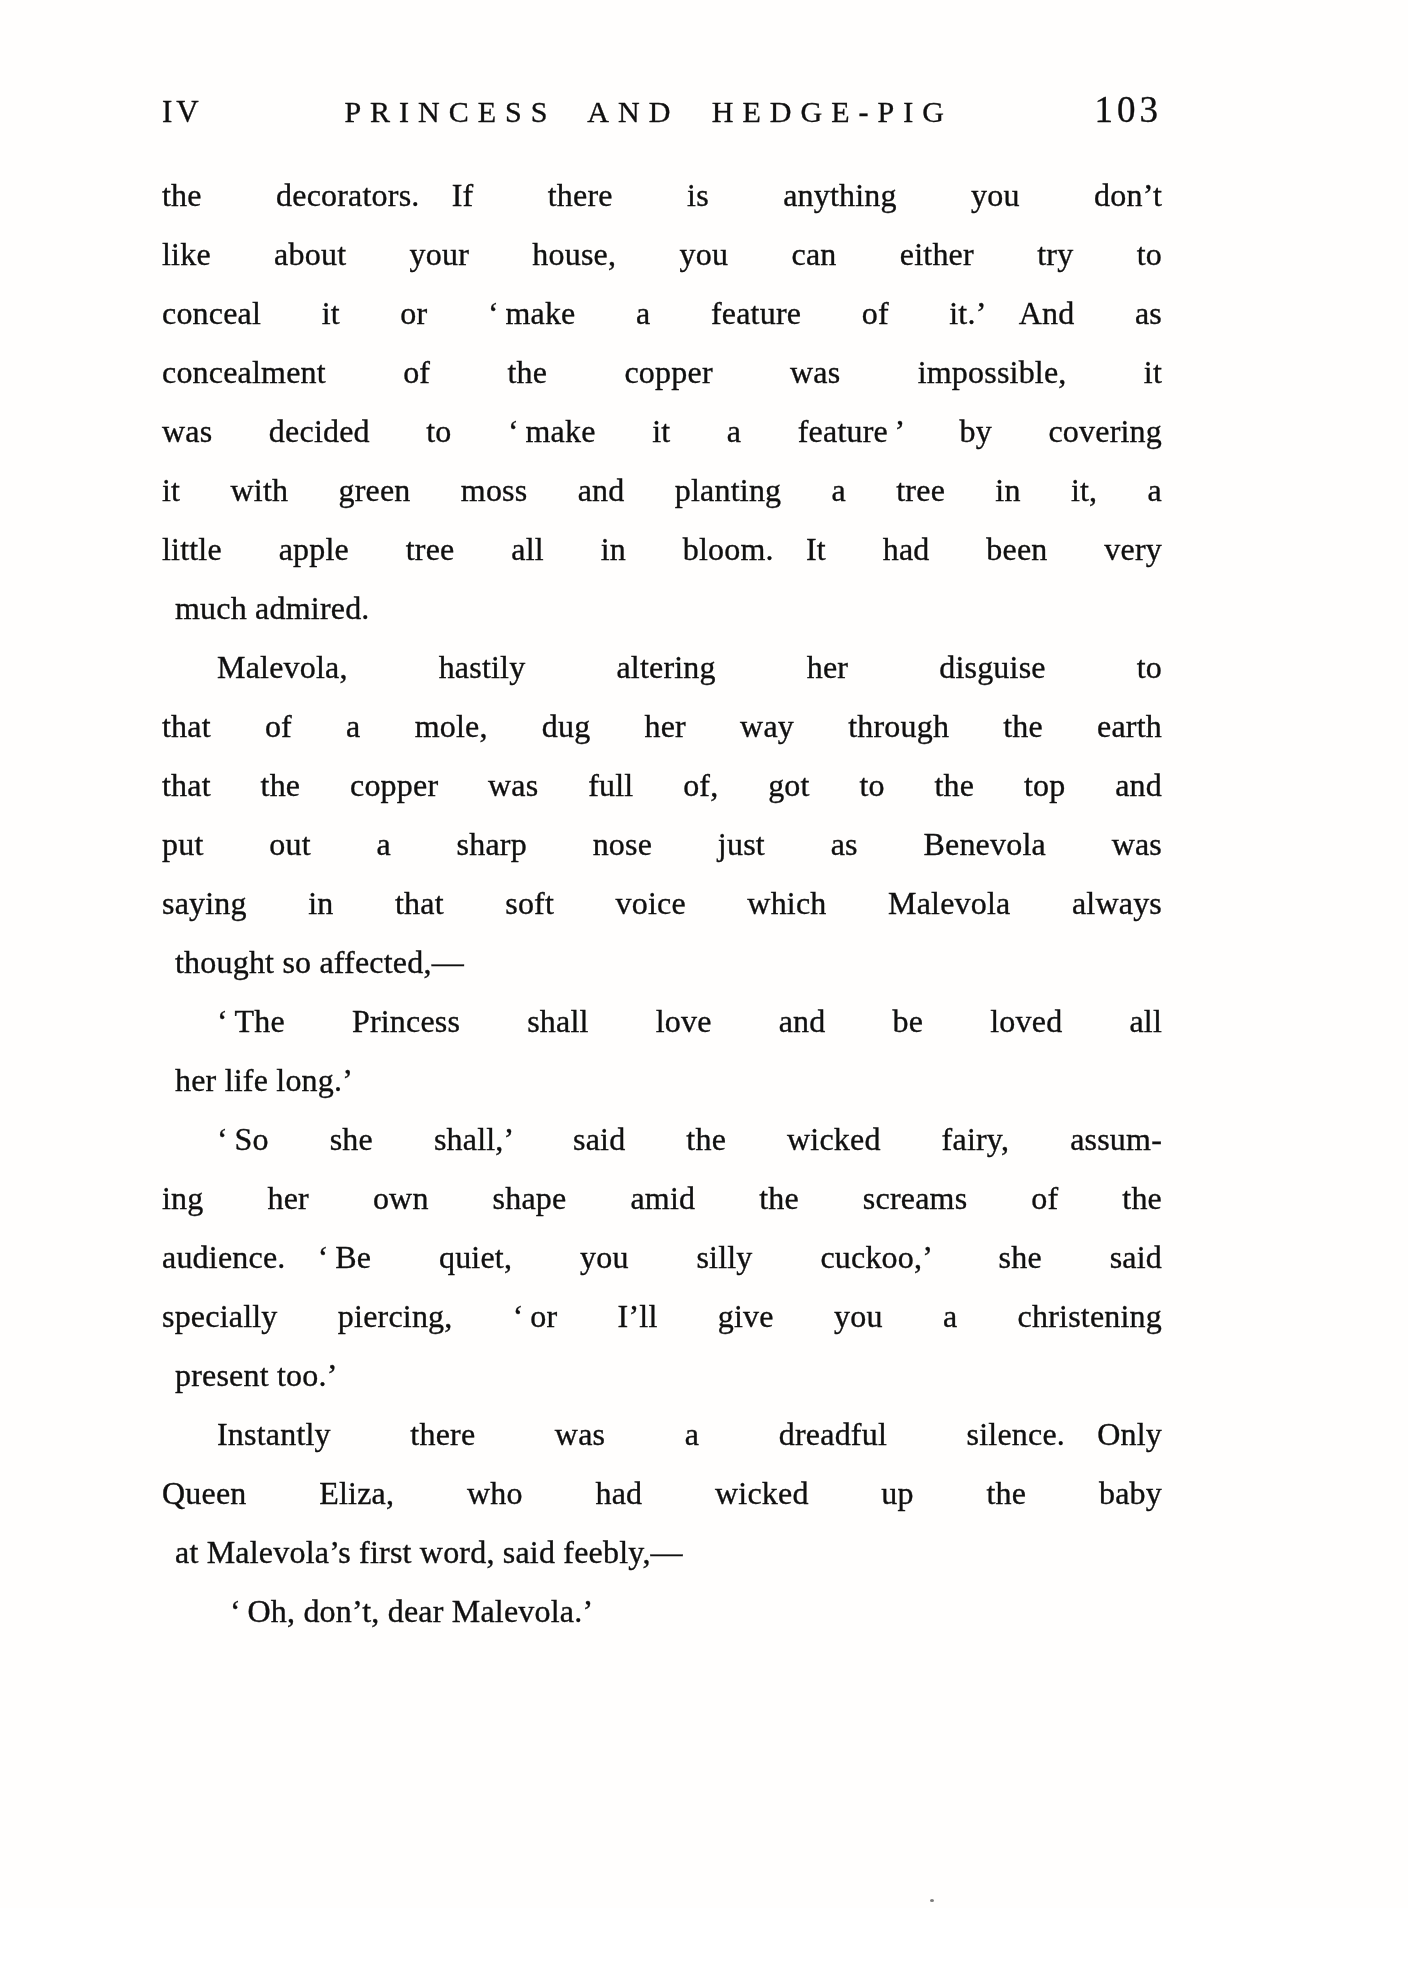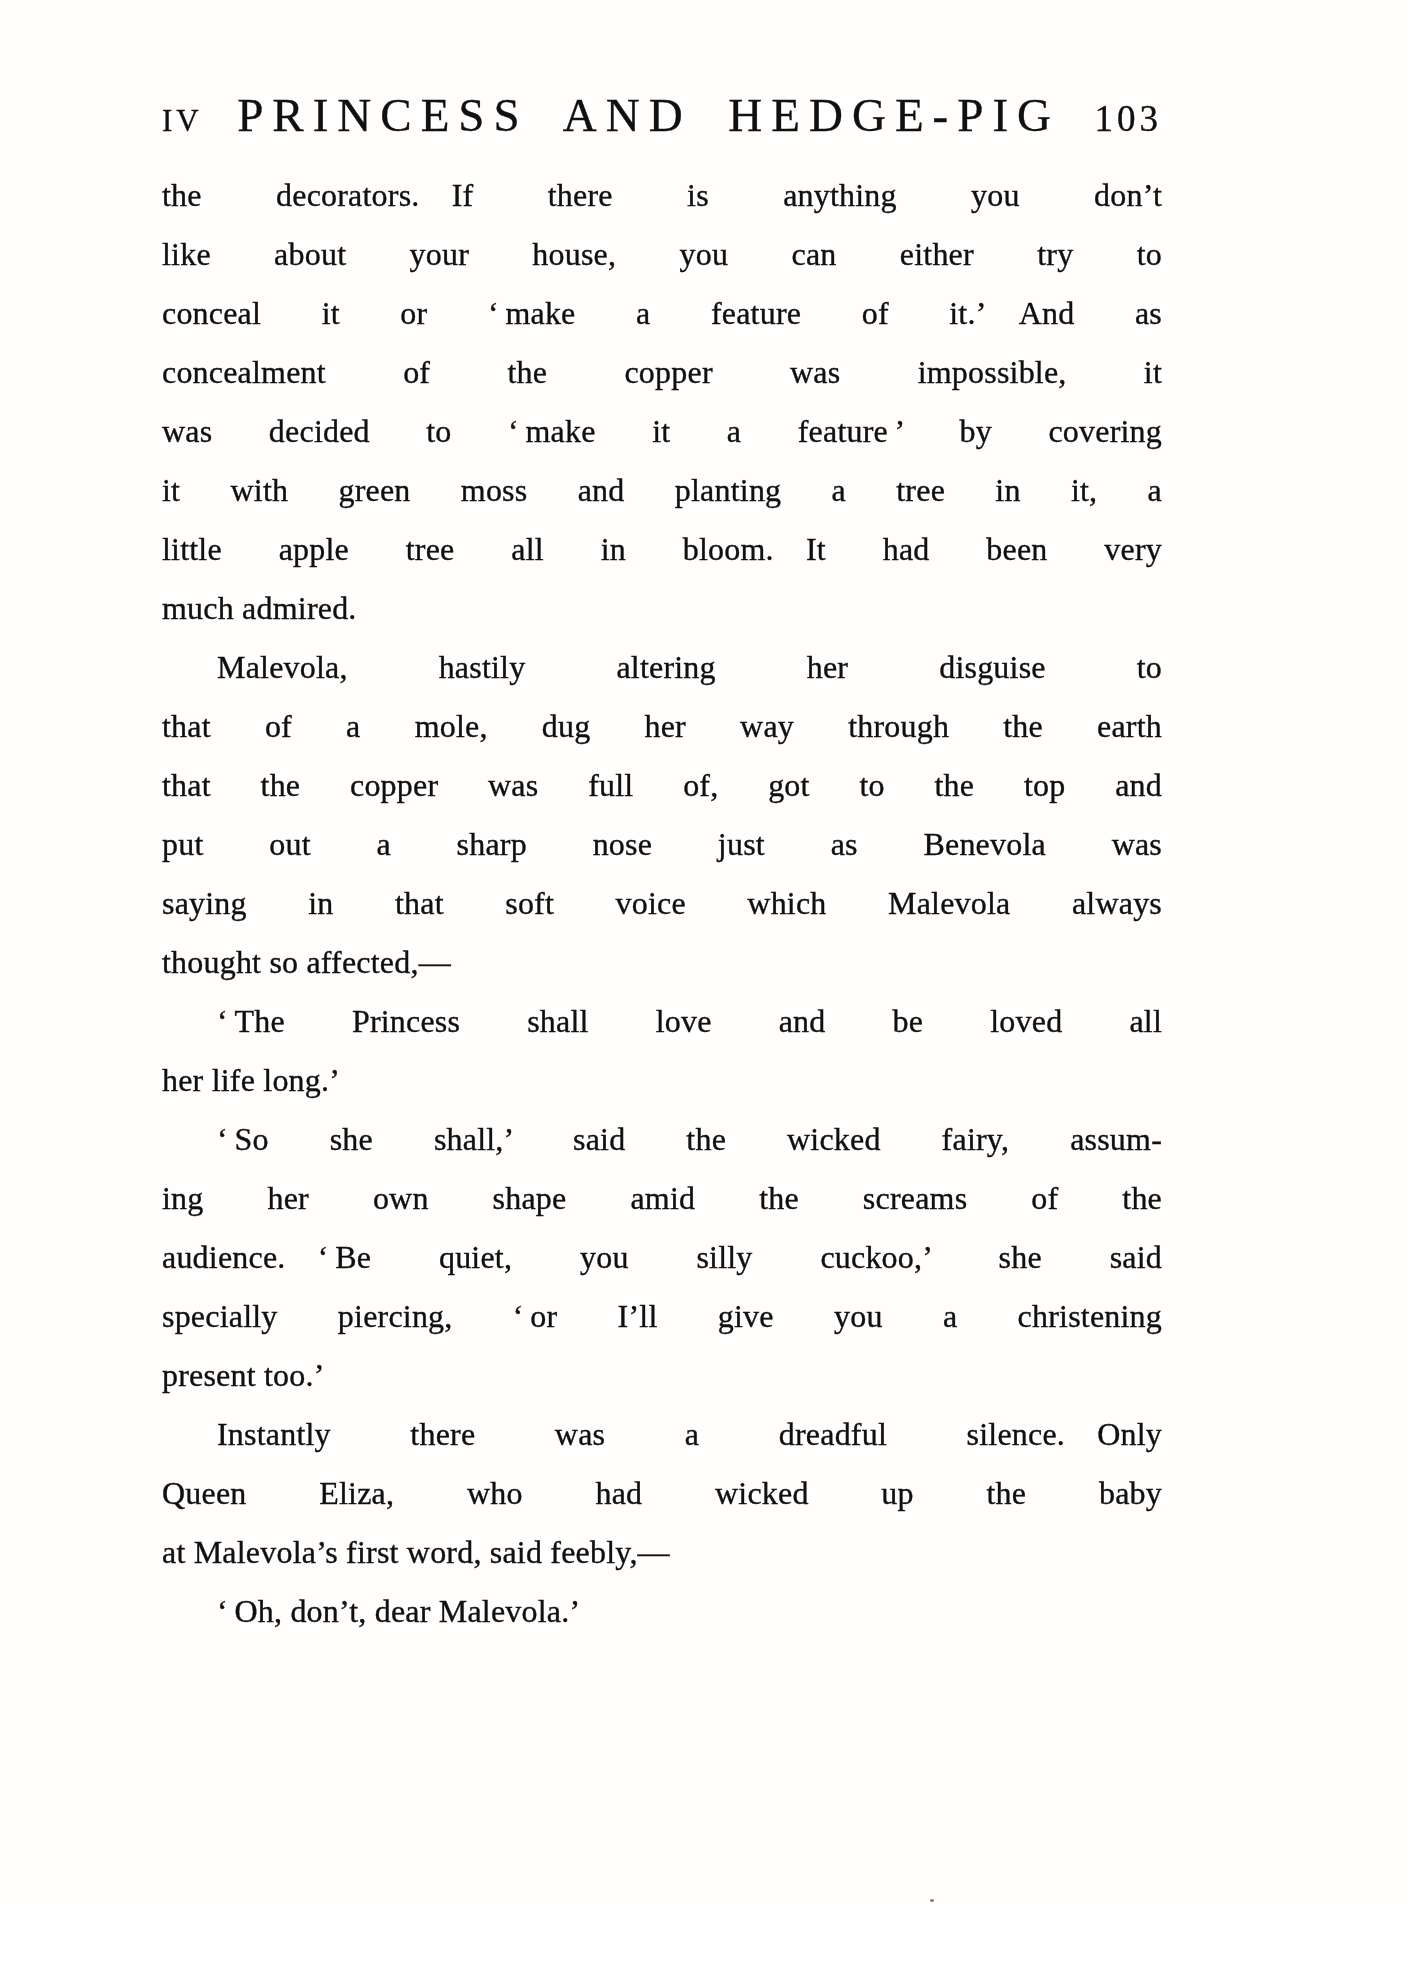--- a/index.html
+++ b/index.html
@@ -19,21 +19,21 @@
   .running-head {
     position: absolute;
     left: 162px; top: 88px; width: 1000px;
     display: flex; justify-content: space-between; align-items: baseline;
   }
   .chapter {
     font-size: 31px;
     letter-spacing: 4px;
   }
   .title {
-    font-size: 47px;
+    font-size: 30px;
     letter-spacing: 9px;
     word-spacing: 16px;
     white-space: nowrap;
   }
   .folio {
     font-size: 37px;
     letter-spacing: 4px;
     font-feature-settings: "onum" 1;
     font-family: Liberation Serif, serif;
   }
@@ -42,21 +42,21 @@
     left: 162px; top: 166px; width: 1000px;
     font-size: 32px;
     line-height: 59px;
     letter-spacing: 0.2px;
   }
   .line {
     text-align: justify;
     text-align-last: justify;
     text-justify: inter-word;
   }
-  .line.last { text-align-last: left; }
+  .line.last { text-align-last: left; margin-left: 13px; }
   .para.indent .line:first-child { text-indent: 55px; }
   .italic { }
   .speck {
     position: absolute;
     left: 930px; top: 1899px;
     width: 4px; height: 3px;
     background: var(--ink, #101010);
     border-radius: 50%;
     opacity: 0.55;
   }

